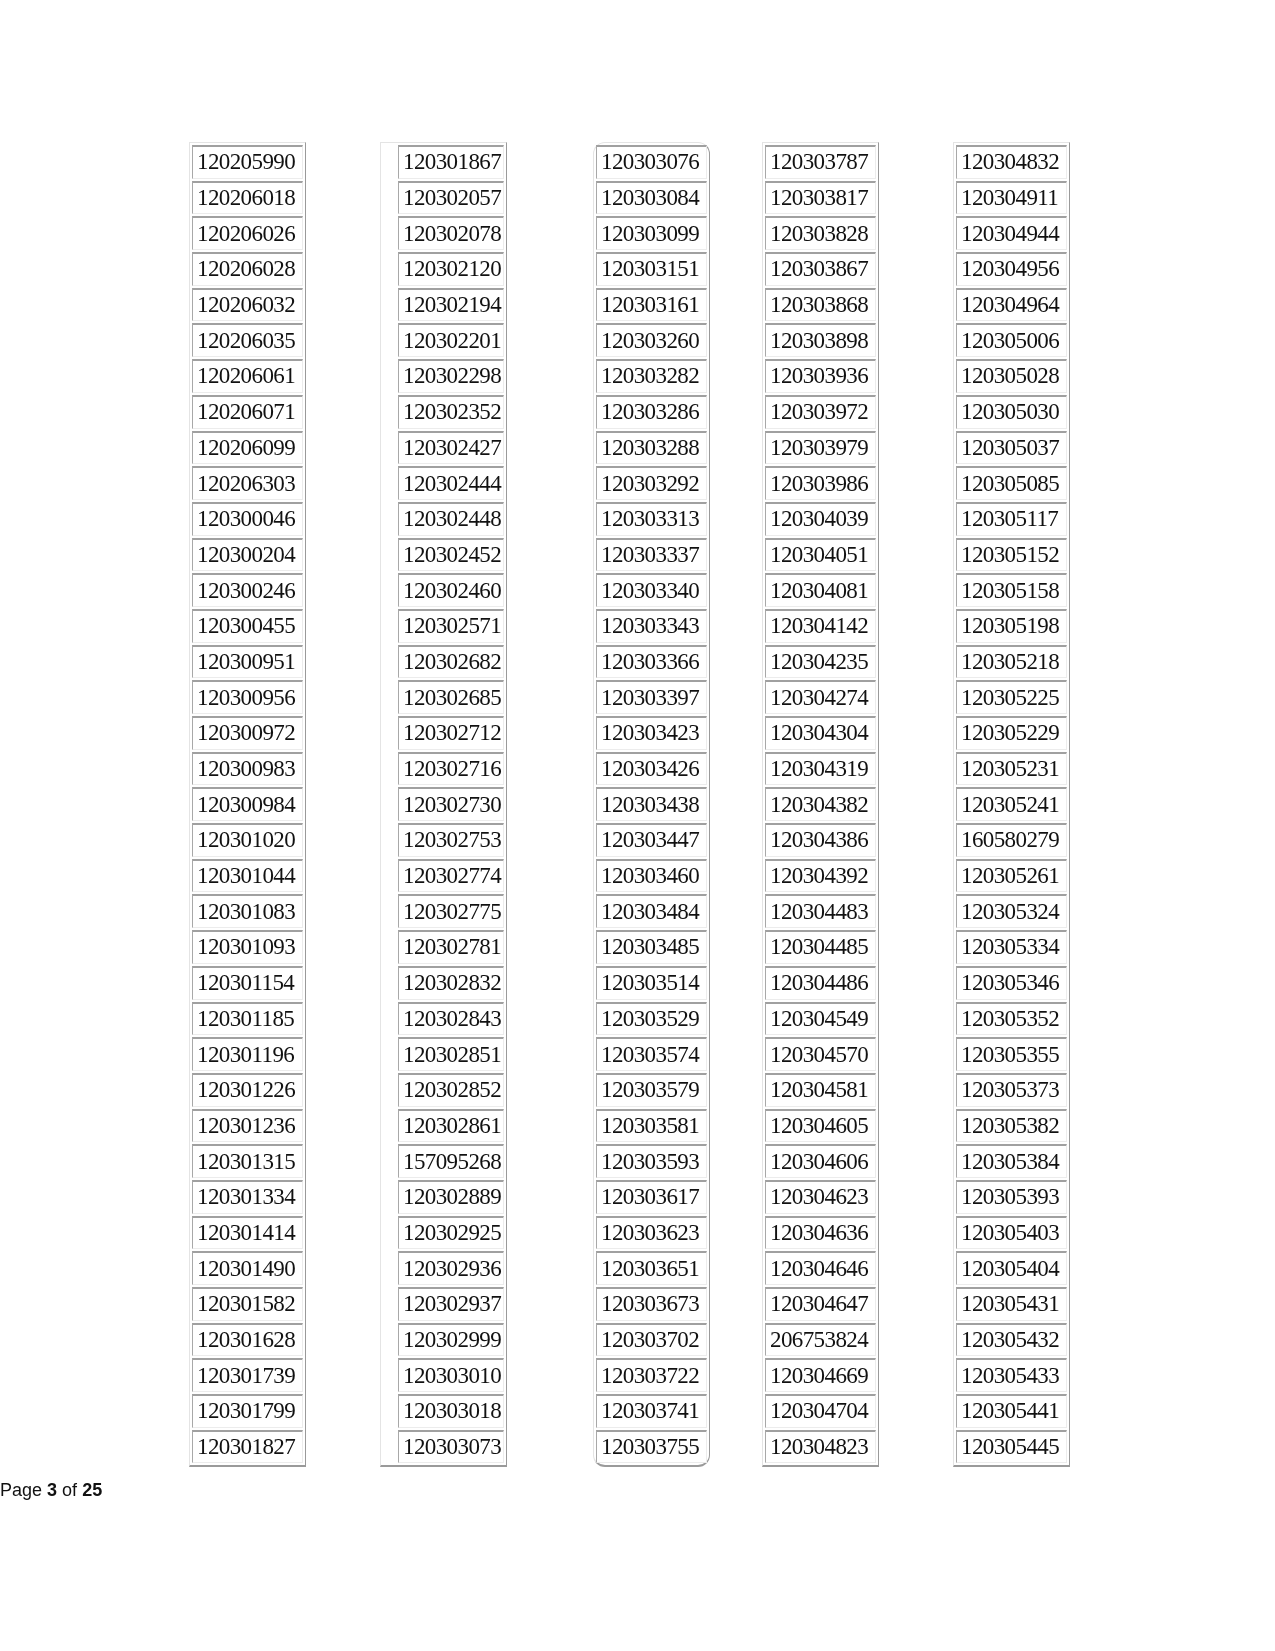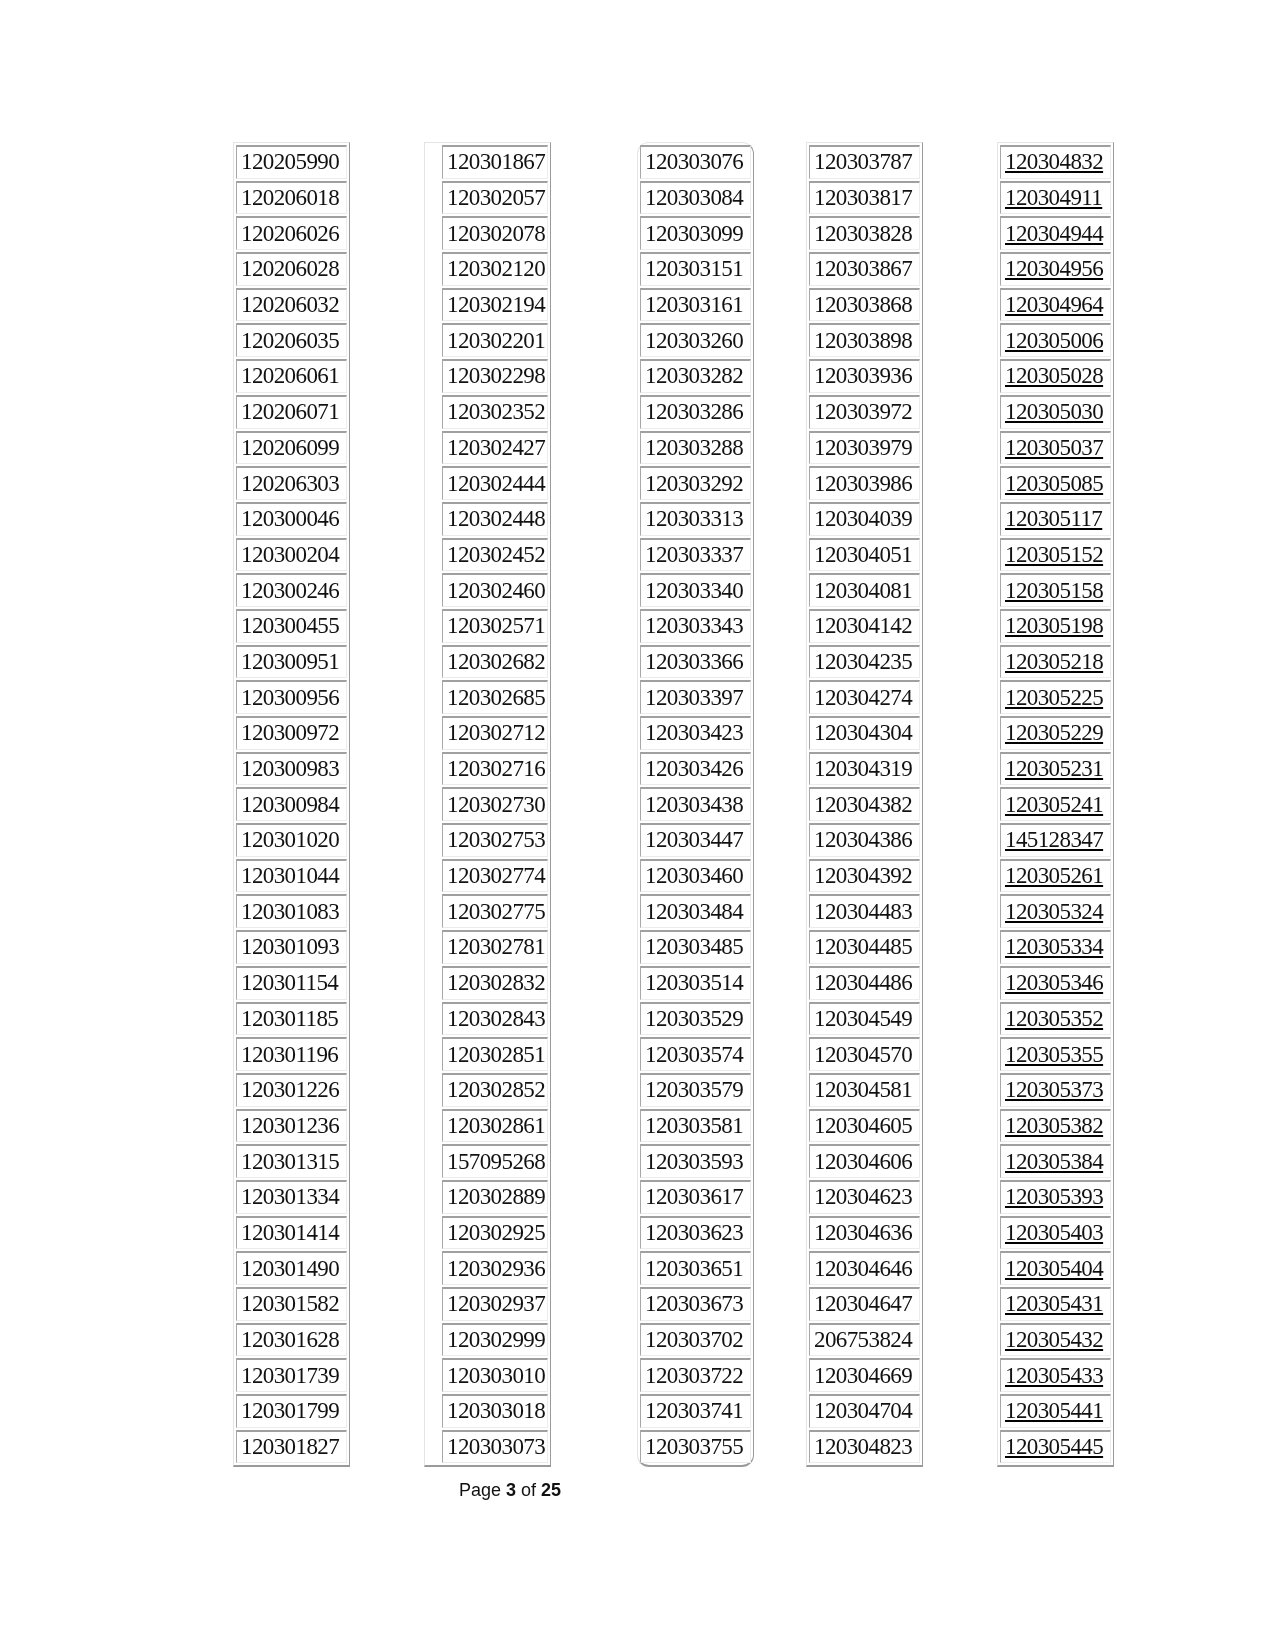--- a/index.html
+++ b/index.html
@@ -33,21 +33,20 @@
       top: 0;
       width: 117px;
       border-collapse: separate;
       border-spacing: 2px;
       border-top: 1px solid #e4e4e4;
       border-left: 1px solid #e4e4e4;
       border-right: 1px solid #9a9a9a;
       border-bottom: 2px solid #9a9a9a;
       background: #ffffff;
       box-sizing: border-box;
-      margin-left: 44px;
     }
     .id-table td {
       height: 30.7px;
       padding: 0 2px 0 4px;
       border-top: 2px solid #a0a0a0;
       border-left: 1px solid #a8a8a8;
       border-right: 1px solid #ececec;
       border-bottom: 1px solid #ececec;
       font-family: "Liberation Serif", "DejaVu Serif", serif;
       font-size: 23px;
@@ -55,21 +54,20 @@
       line-height: 28px;
       white-space: nowrap;
       letter-spacing: -0.6px;
       vertical-align: middle;
     }
     .footer {
       position: absolute;
       left: 0;
       width: 1020px;
       top: 1480px;
-      text-align: center;
       font-family: "Liberation Sans", "DejaVu Sans", sans-serif;
       font-size: 18px;
       color: #111111;
     }
     .footer b {
       font-weight: bold;
     }
   </style>
 </head>
 <body>
@@ -529,21 +527,21 @@
             <td>120304669</td>
           </tr>
           <tr>
             <td>120304704</td>
           </tr>
           <tr>
             <td>120304823</td>
           </tr>
         </tbody>
       </table>
-      <table class="id-table" style="left: 764px; text-decoration: underline;">
+      <table class="id-table" style="left: 764px;">
         <tbody>
           <tr>
             <td>120304832</td>
           </tr>
           <tr>
             <td>120304911</td>
           </tr>
           <tr>
             <td>120304944</td>
           </tr>
@@ -589,21 +587,21 @@
           <tr>
             <td>120305229</td>
           </tr>
           <tr>
             <td>120305231</td>
           </tr>
           <tr>
             <td>120305241</td>
           </tr>
           <tr>
-            <td>145128347</td>
+            <td>160580279</td>
           </tr>
           <tr>
             <td>120305261</td>
           </tr>
           <tr>
             <td>120305324</td>
           </tr>
           <tr>
             <td>120305334</td>
           </tr>

